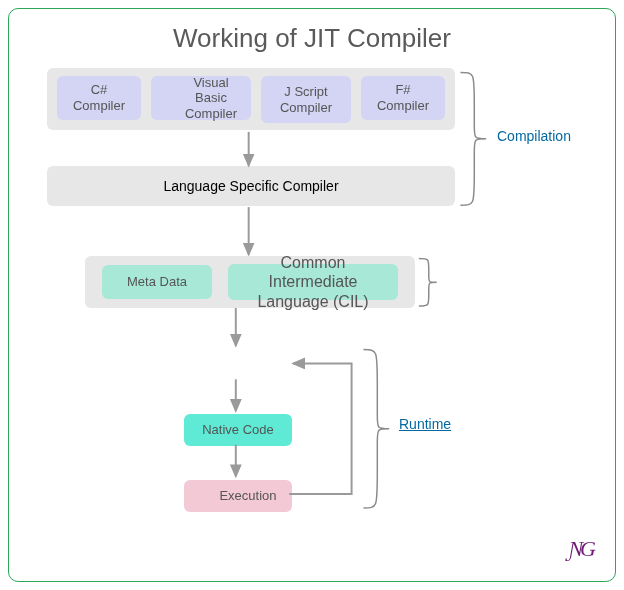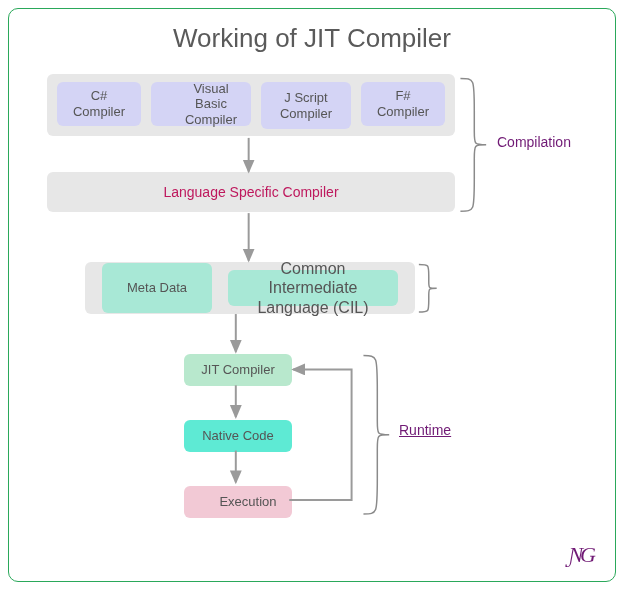--- a/index.html
+++ b/index.html
@@ -15,21 +15,21 @@
     top: 8px; left: 8px; right: 8px; bottom: 8px;
     border: 1.5px solid #2aa85a;
     border-radius: 10px;
     padding: 14px 18px 10px 18px;
   }
   .title {
     text-align: center;
     font-size: 26px;
     color: #5a5a5a;
     font-weight: 400;
-    margin-bottom: 20px;
+    margin-bottom: 14px;
   }
   .canvas {
     position: relative;
     width: 100%;
     height: 490px;
   }
   
   .group {
     position: absolute;
     background: #e7e7e7;
@@ -48,34 +48,34 @@
     justify-content:center;
     text-align:center;
     padding: 4px 8px;
     line-height: 1.2;
   }
   .purple { background: #d4d4f5; }
   .p1 { width: 84px; height:44px; }
   .p2 { width: 100px; height:44px;padding-left:28px; }
   .p3 { width: 90px; height:47px; }
   .p4 { width: 84px; height:44px; }
-  .g2label { font-size:14px; color:#be185d; font-weight:500; }
+  .g2label { font-size:14px; color:#000000; font-weight:500; }
   .teal { background: #a8e8d6; }
-  .t1 { width: 110px; height:50px; }
+  .t1 { width: 110px; height:34px; }
   .t2 { width: 170px; height:36px; font-size:16px; }
   .mint { background: #b8e8cd; }
   .yellow { background: #5eead4; }
   .pink { background: #f2c9d5; }
   .mid { position:absolute; left: 157px; width: 108px; height:32px; font-size:13px; }
   .m1 { top: 280px; }
   .m2 { top: 346px; }
   .m3 { top: 412px; padding-left: 28px; }
   
   svg.arrows { position:absolute; left:0; top:0; width:100%; height:100%; pointer-events:none; }
-  .blabel { position:absolute; font-size:14px; color:#701a75; line-height:1.2; }
+  .blabel { position:absolute; font-size:14px; color:#0369a1; line-height:1.2; }
   .logo {
     position: absolute;
     right: 4px;
     bottom: -4px;
     font-family: Georgia, serif;
     font-style: italic;
     font-size: 22px;
     color: #701a75;
     letter-spacing: -3px;
   }
@@ -96,21 +96,20 @@
 
     <div class="group g2">
       <span class="g2label">Language Specific Compiler</span>
     </div>
 
     <div class="group g3">
       <div class="box teal t1">Meta Data</div>
       <div class="box teal t2">Common Intermediate<br>Language (CIL)</div>
     </div>
 
-    <div class="box mint mid m1">JIT Compiler</div>
     <div class="box yellow mid m2">Native Code</div>
     <div class="box pink mid m3">Execution</div>
 
     <svg class="arrows" viewBox="0 0 576 490">
       <defs>
         <marker id="ah" markerWidth="8" markerHeight="8" refX="6" refY="3" orient="auto">
           <path d="M0,0 L7,3 L0,6 Z" fill="#9a9a9a"></path>
         </marker>
       </defs>
 

